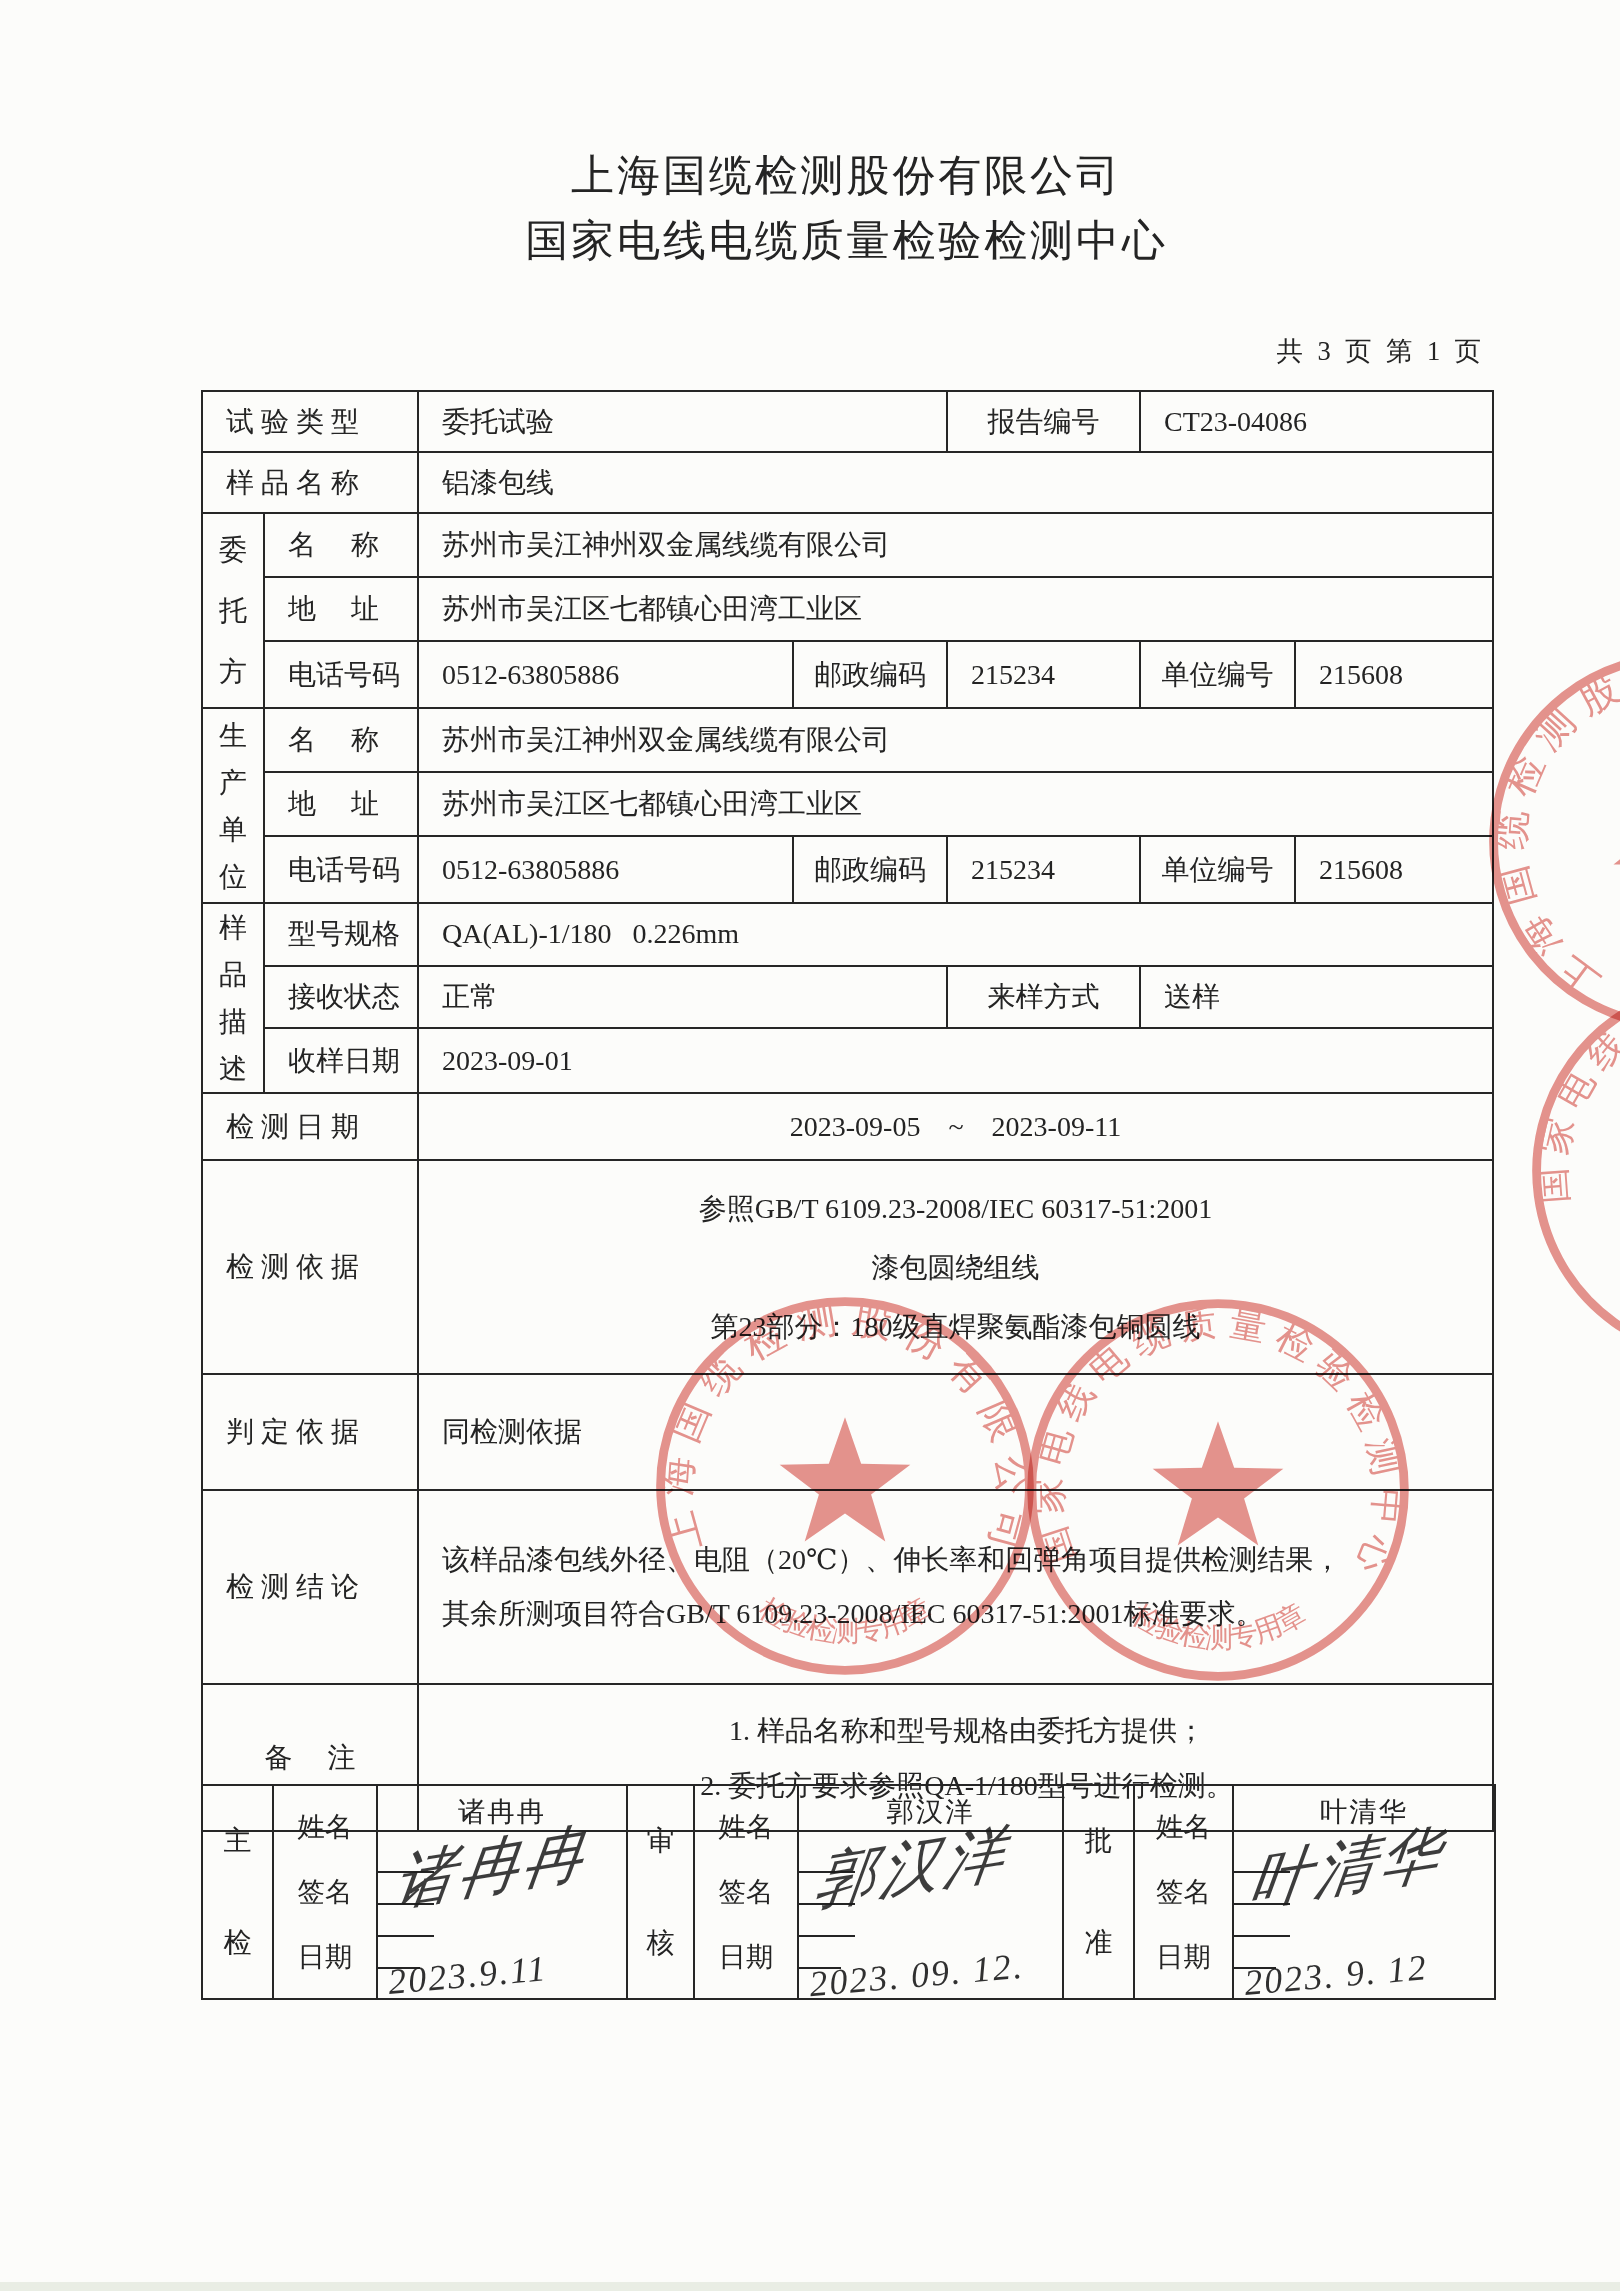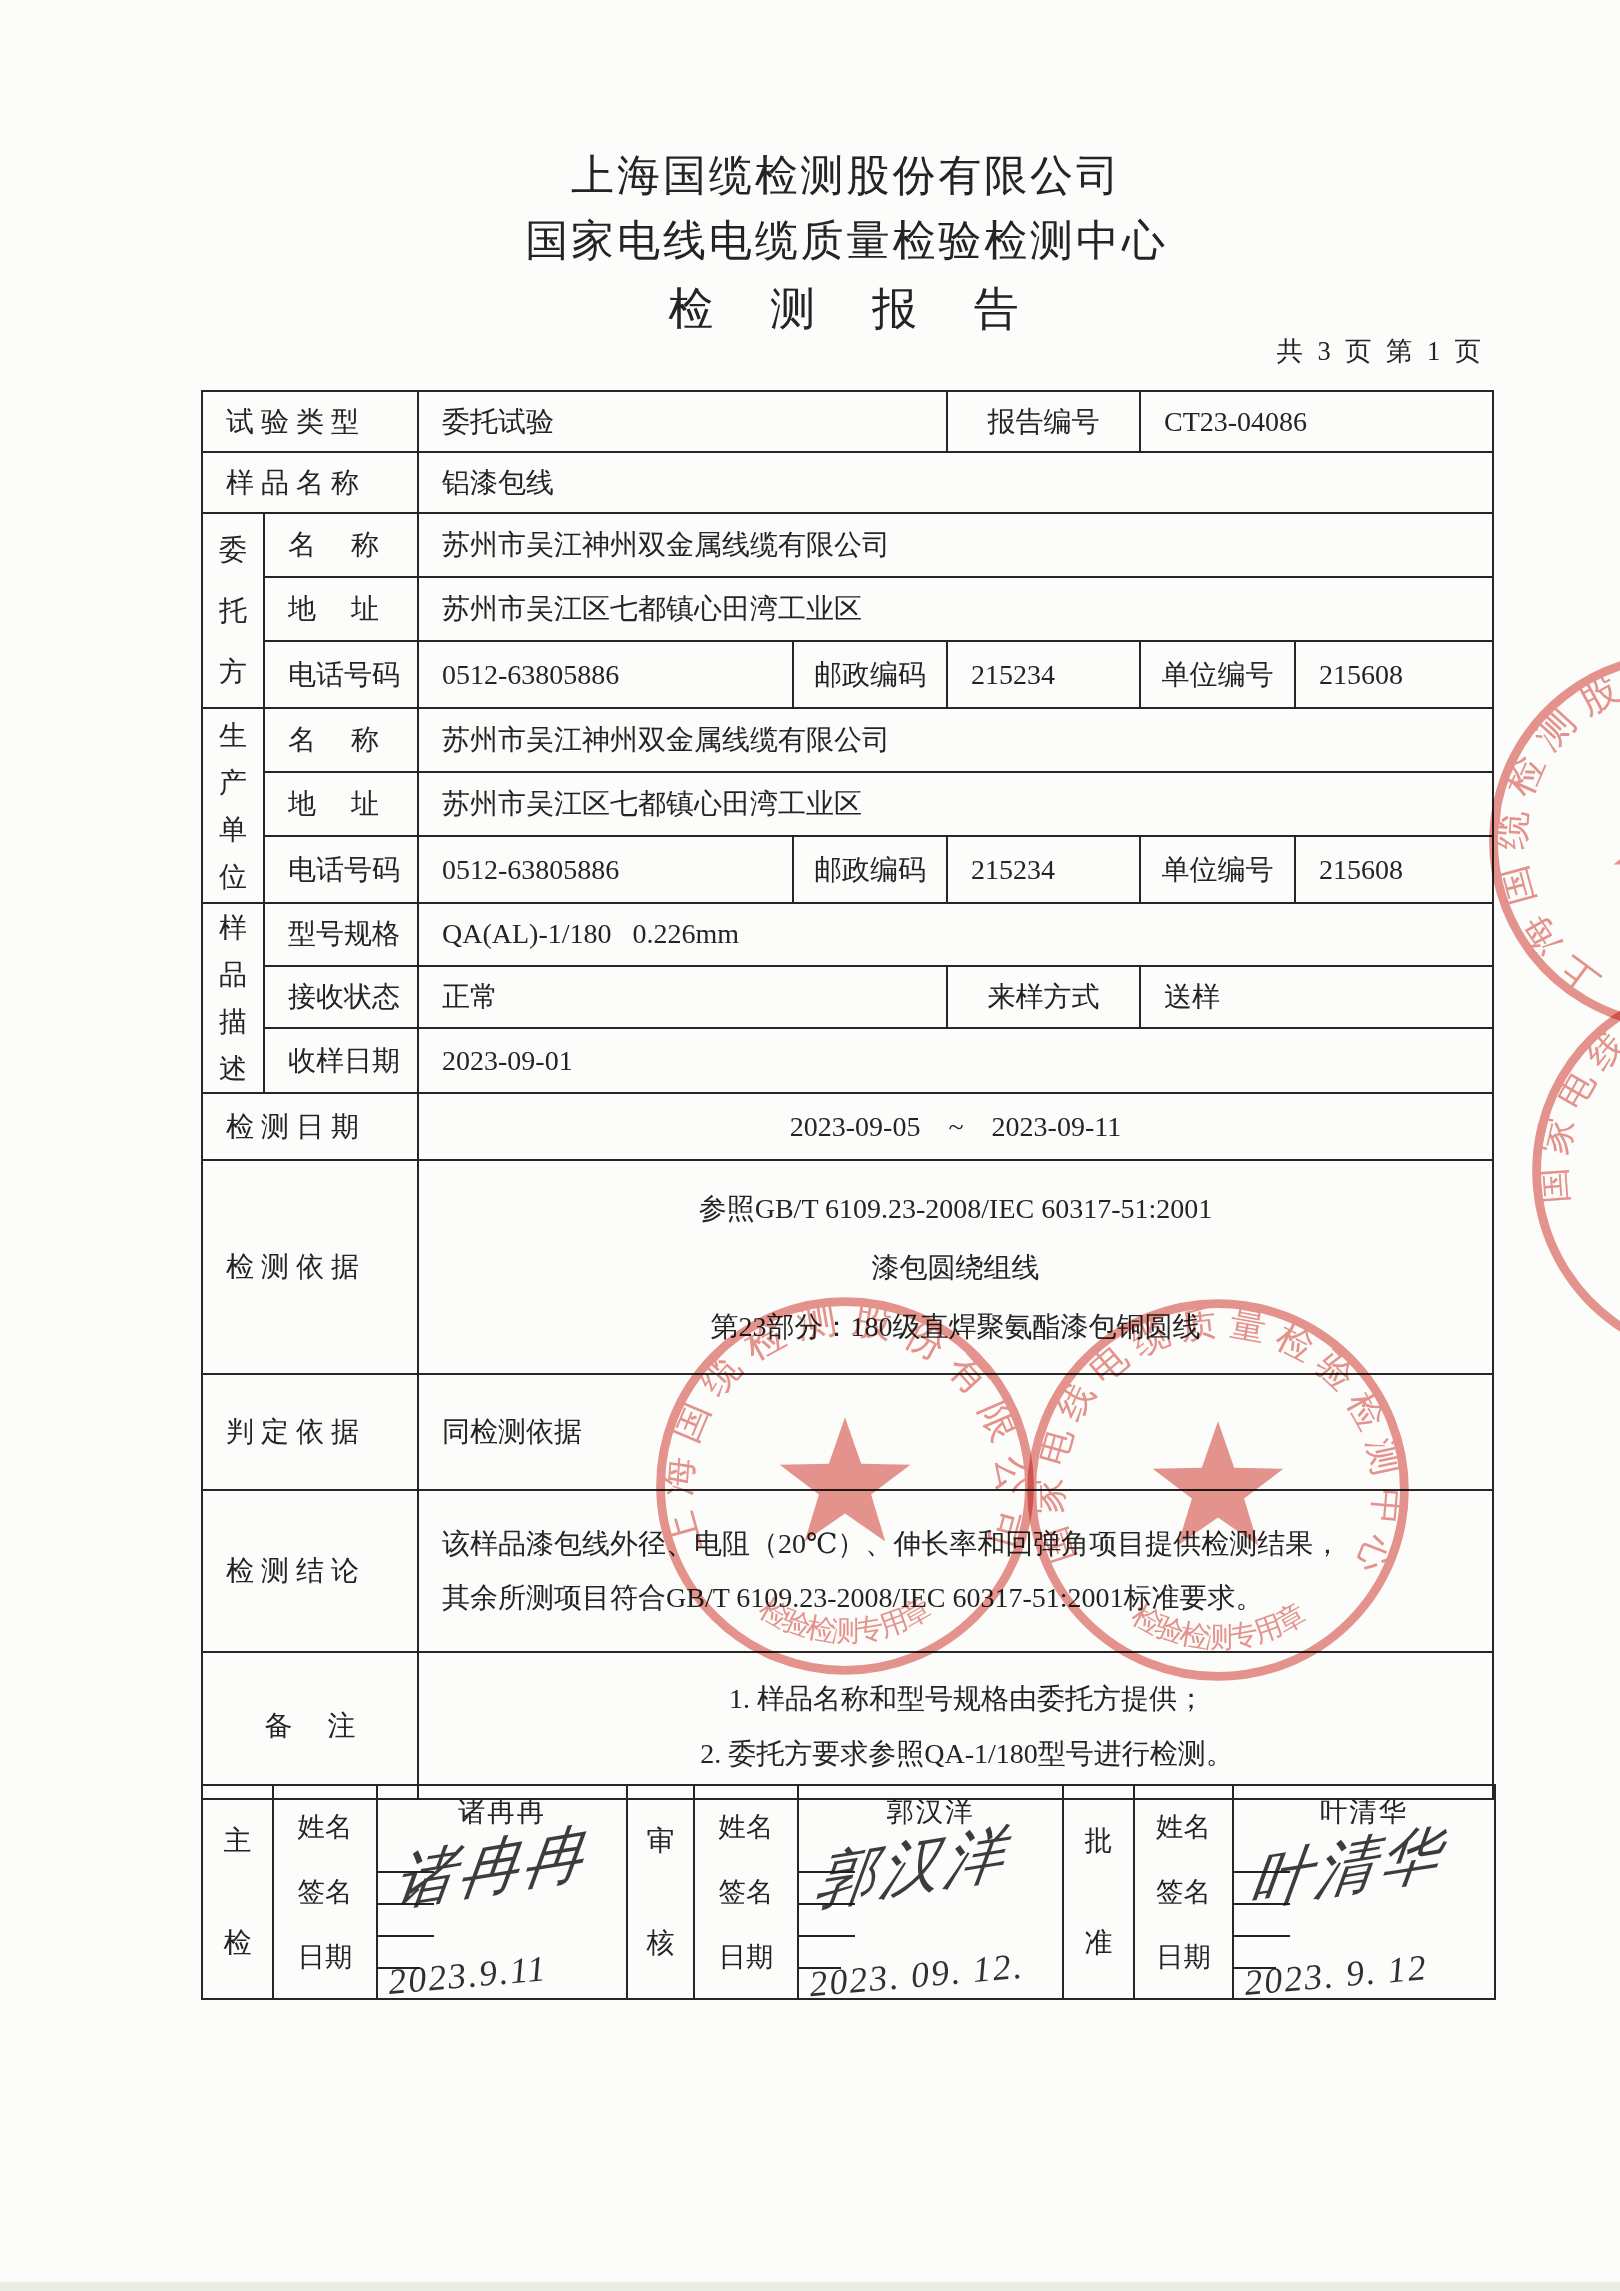--- a/index.html
+++ b/index.html
@@ -71,21 +71,20 @@
   .stamp text{font-family:"Liberation Serif","DejaVu Serif",serif;fill:currentColor;}
   .bottom-strip{position:absolute;left:0;bottom:0;width:100%;height:9.8px;background:#e9ede4;}
 </style>
 </head>
 <body>
 
 <div id="page">
 
   <div class="hdr hdr-company">上海国缆检测股份有限公司</div>
   <div class="hdr hdr-center">国家电线电缆质量检验检测中心</div>
-  <div class="hdr hdr-title">检　测　报　告</div>
   <div class="page-info">共 3 页 第 1 页</div>
 
   <table id="main-table">
     <colgroup>
       <col style="width:62px">
         <col style="width:154px">
         <col style="width:375px">
       <col style="width:154px">
         <col style="width:193px">
         <col style="width:155px">
@@ -166,21 +165,21 @@
     <tr style="height:214px">
       <td class="lbl" colspan="2">检 测 依 据</td>
       <td class="valc basis" colspan="5" style="white-space:pre-line">参照GB/T 6109.23-2008/IEC 60317-51:2001
 漆包圆绕组线
 第23部分：180级直焊聚氨酯漆包铜圆线</td>
     </tr>
     <tr style="height:116px">
       <td class="lbl" colspan="2">判 定 依 据</td>
       <td colspan="5">同检测依据</td>
     </tr>
-    <tr style="height:162px">
+    <tr style="height:194px">
       <td class="lbl" colspan="2">检 测 结 论</td>
       <td class="concl" colspan="5" style="white-space:pre-line">该样品漆包线外径、电阻（20℃）、伸长率和回弹角项目提供检测结果，
 其余所测项目符合GB/T 6109.23-2008/IEC 60317-51:2001标准要求。</td>
     </tr>
     <tr style="height:147px">
       <td class="lblc" colspan="2">备     注</td>
       <td class="multi" colspan="5" style="white-space:pre-line">1.   样品名称和型号规格由委托方提供；
 2.   委托方要求参照QA-1/180型号进行检测。</td>
     </tr>
   </tbody>

